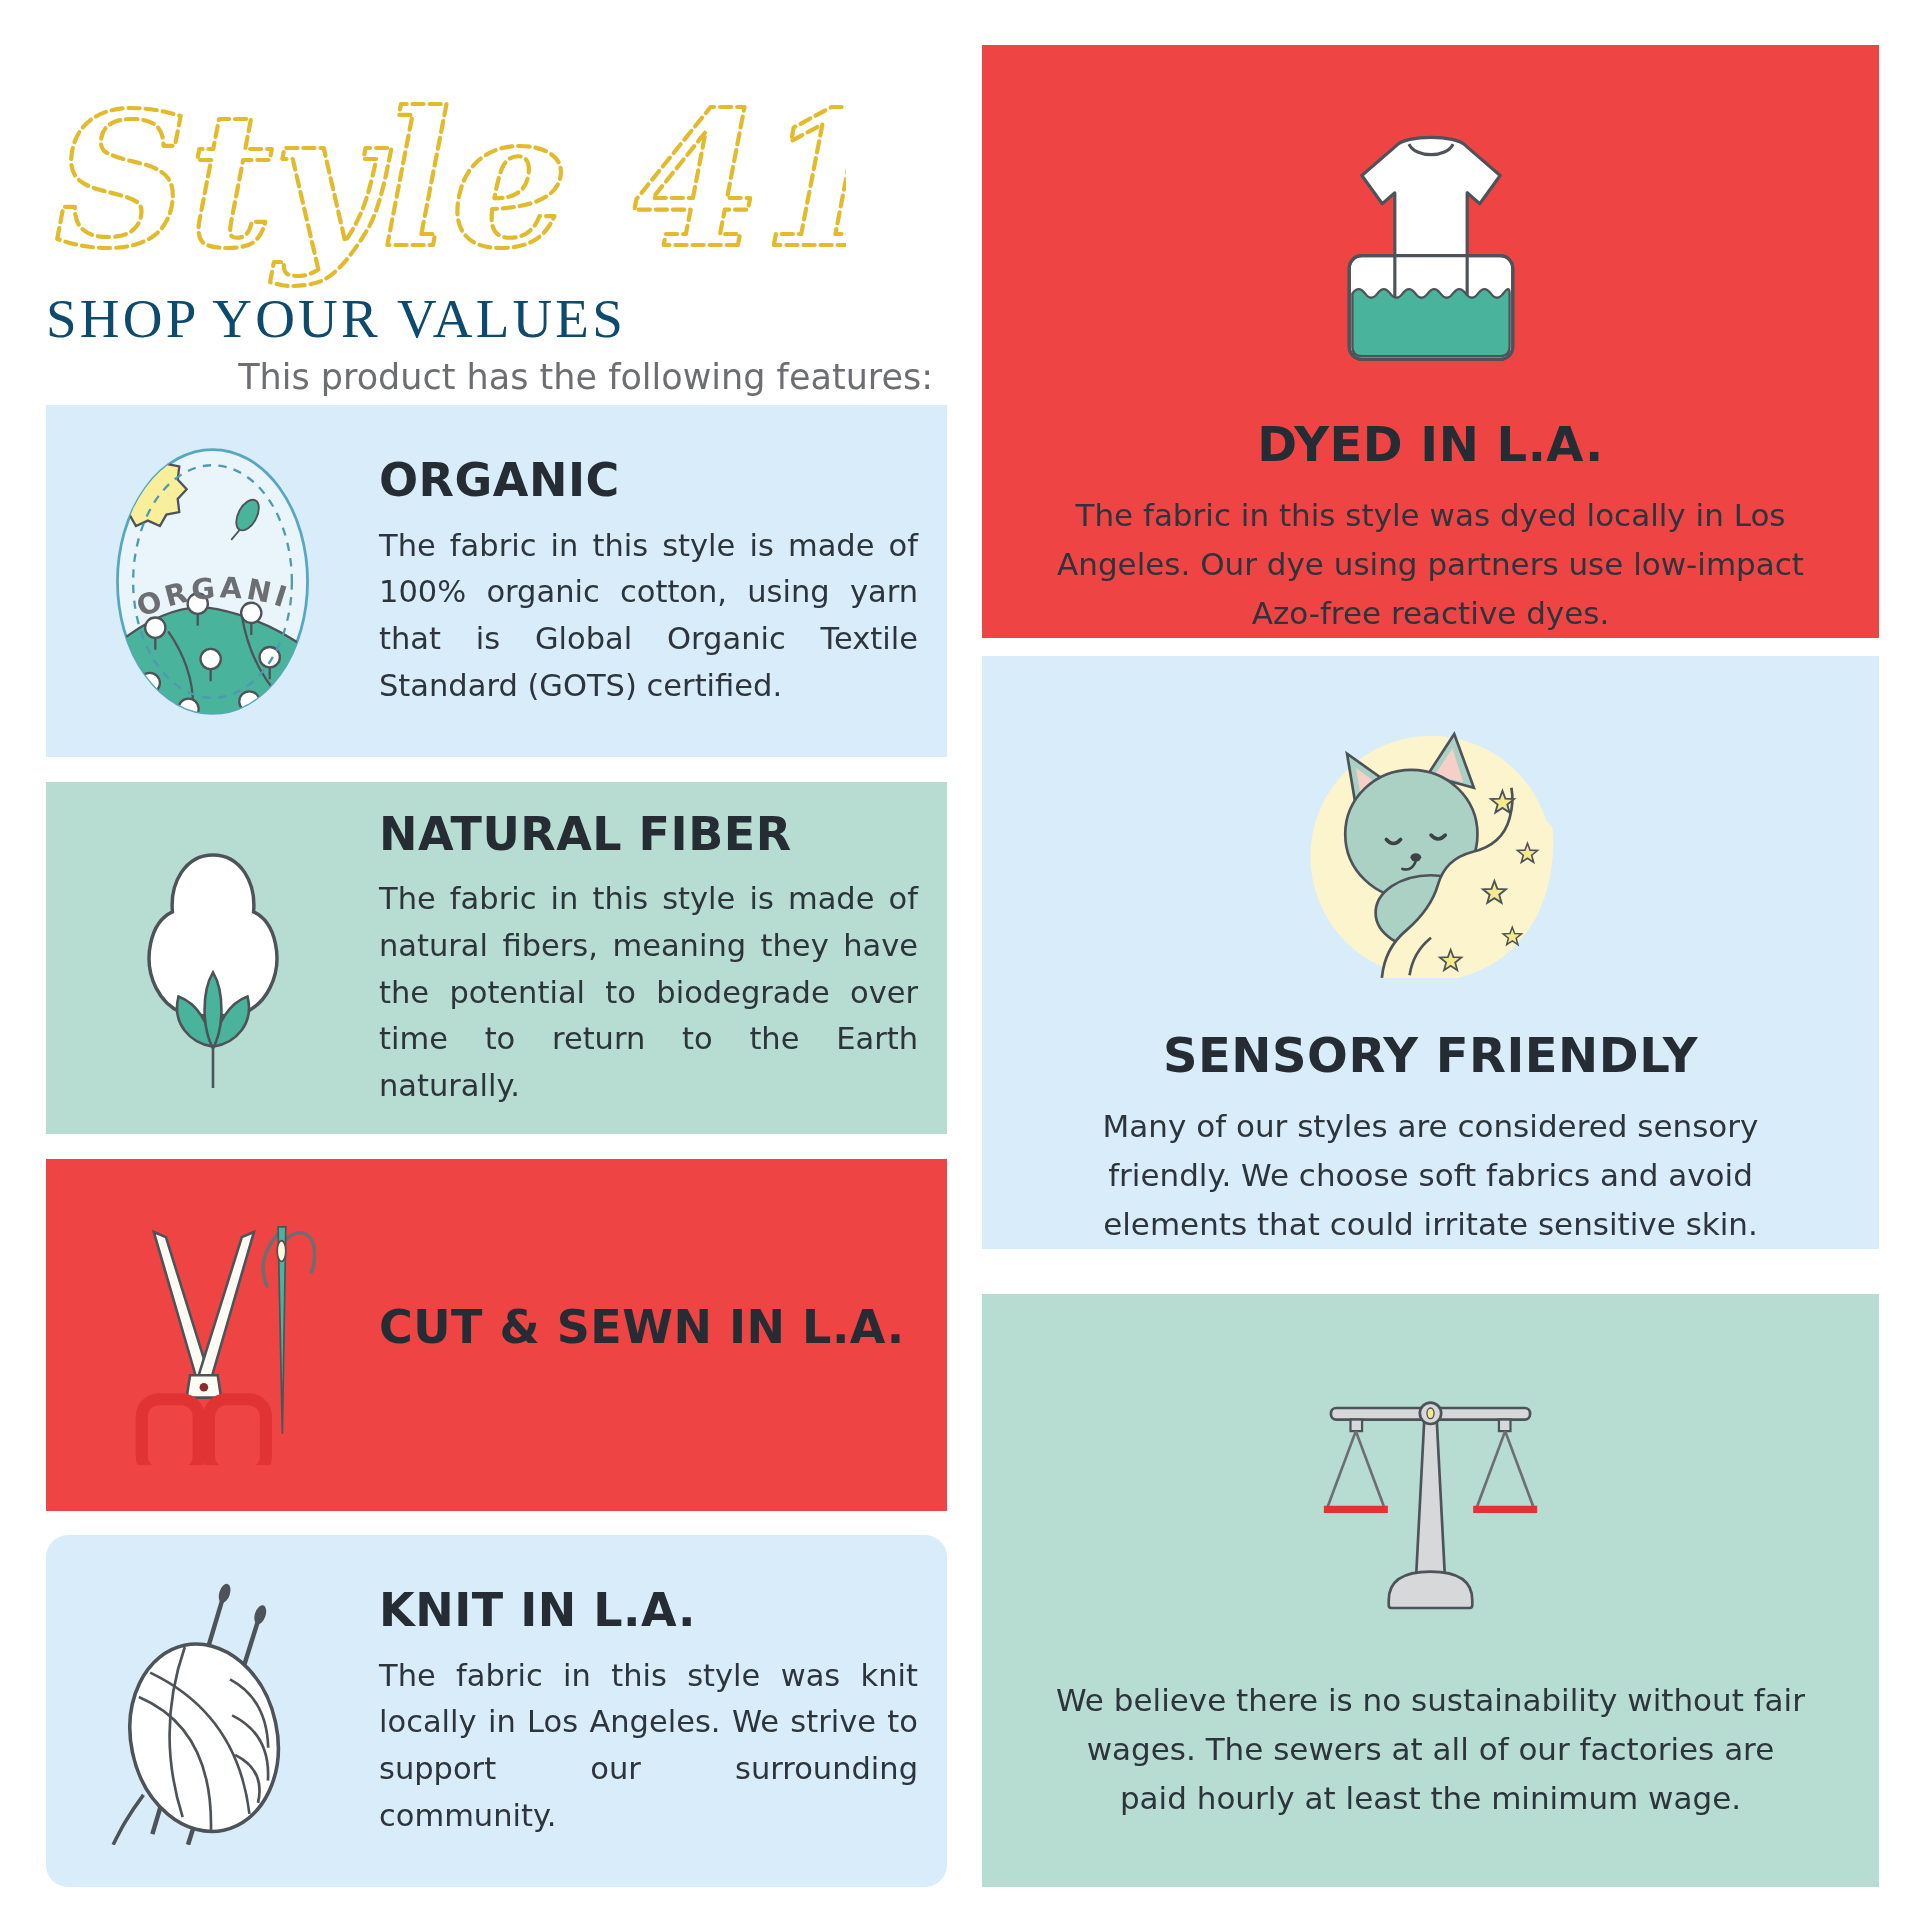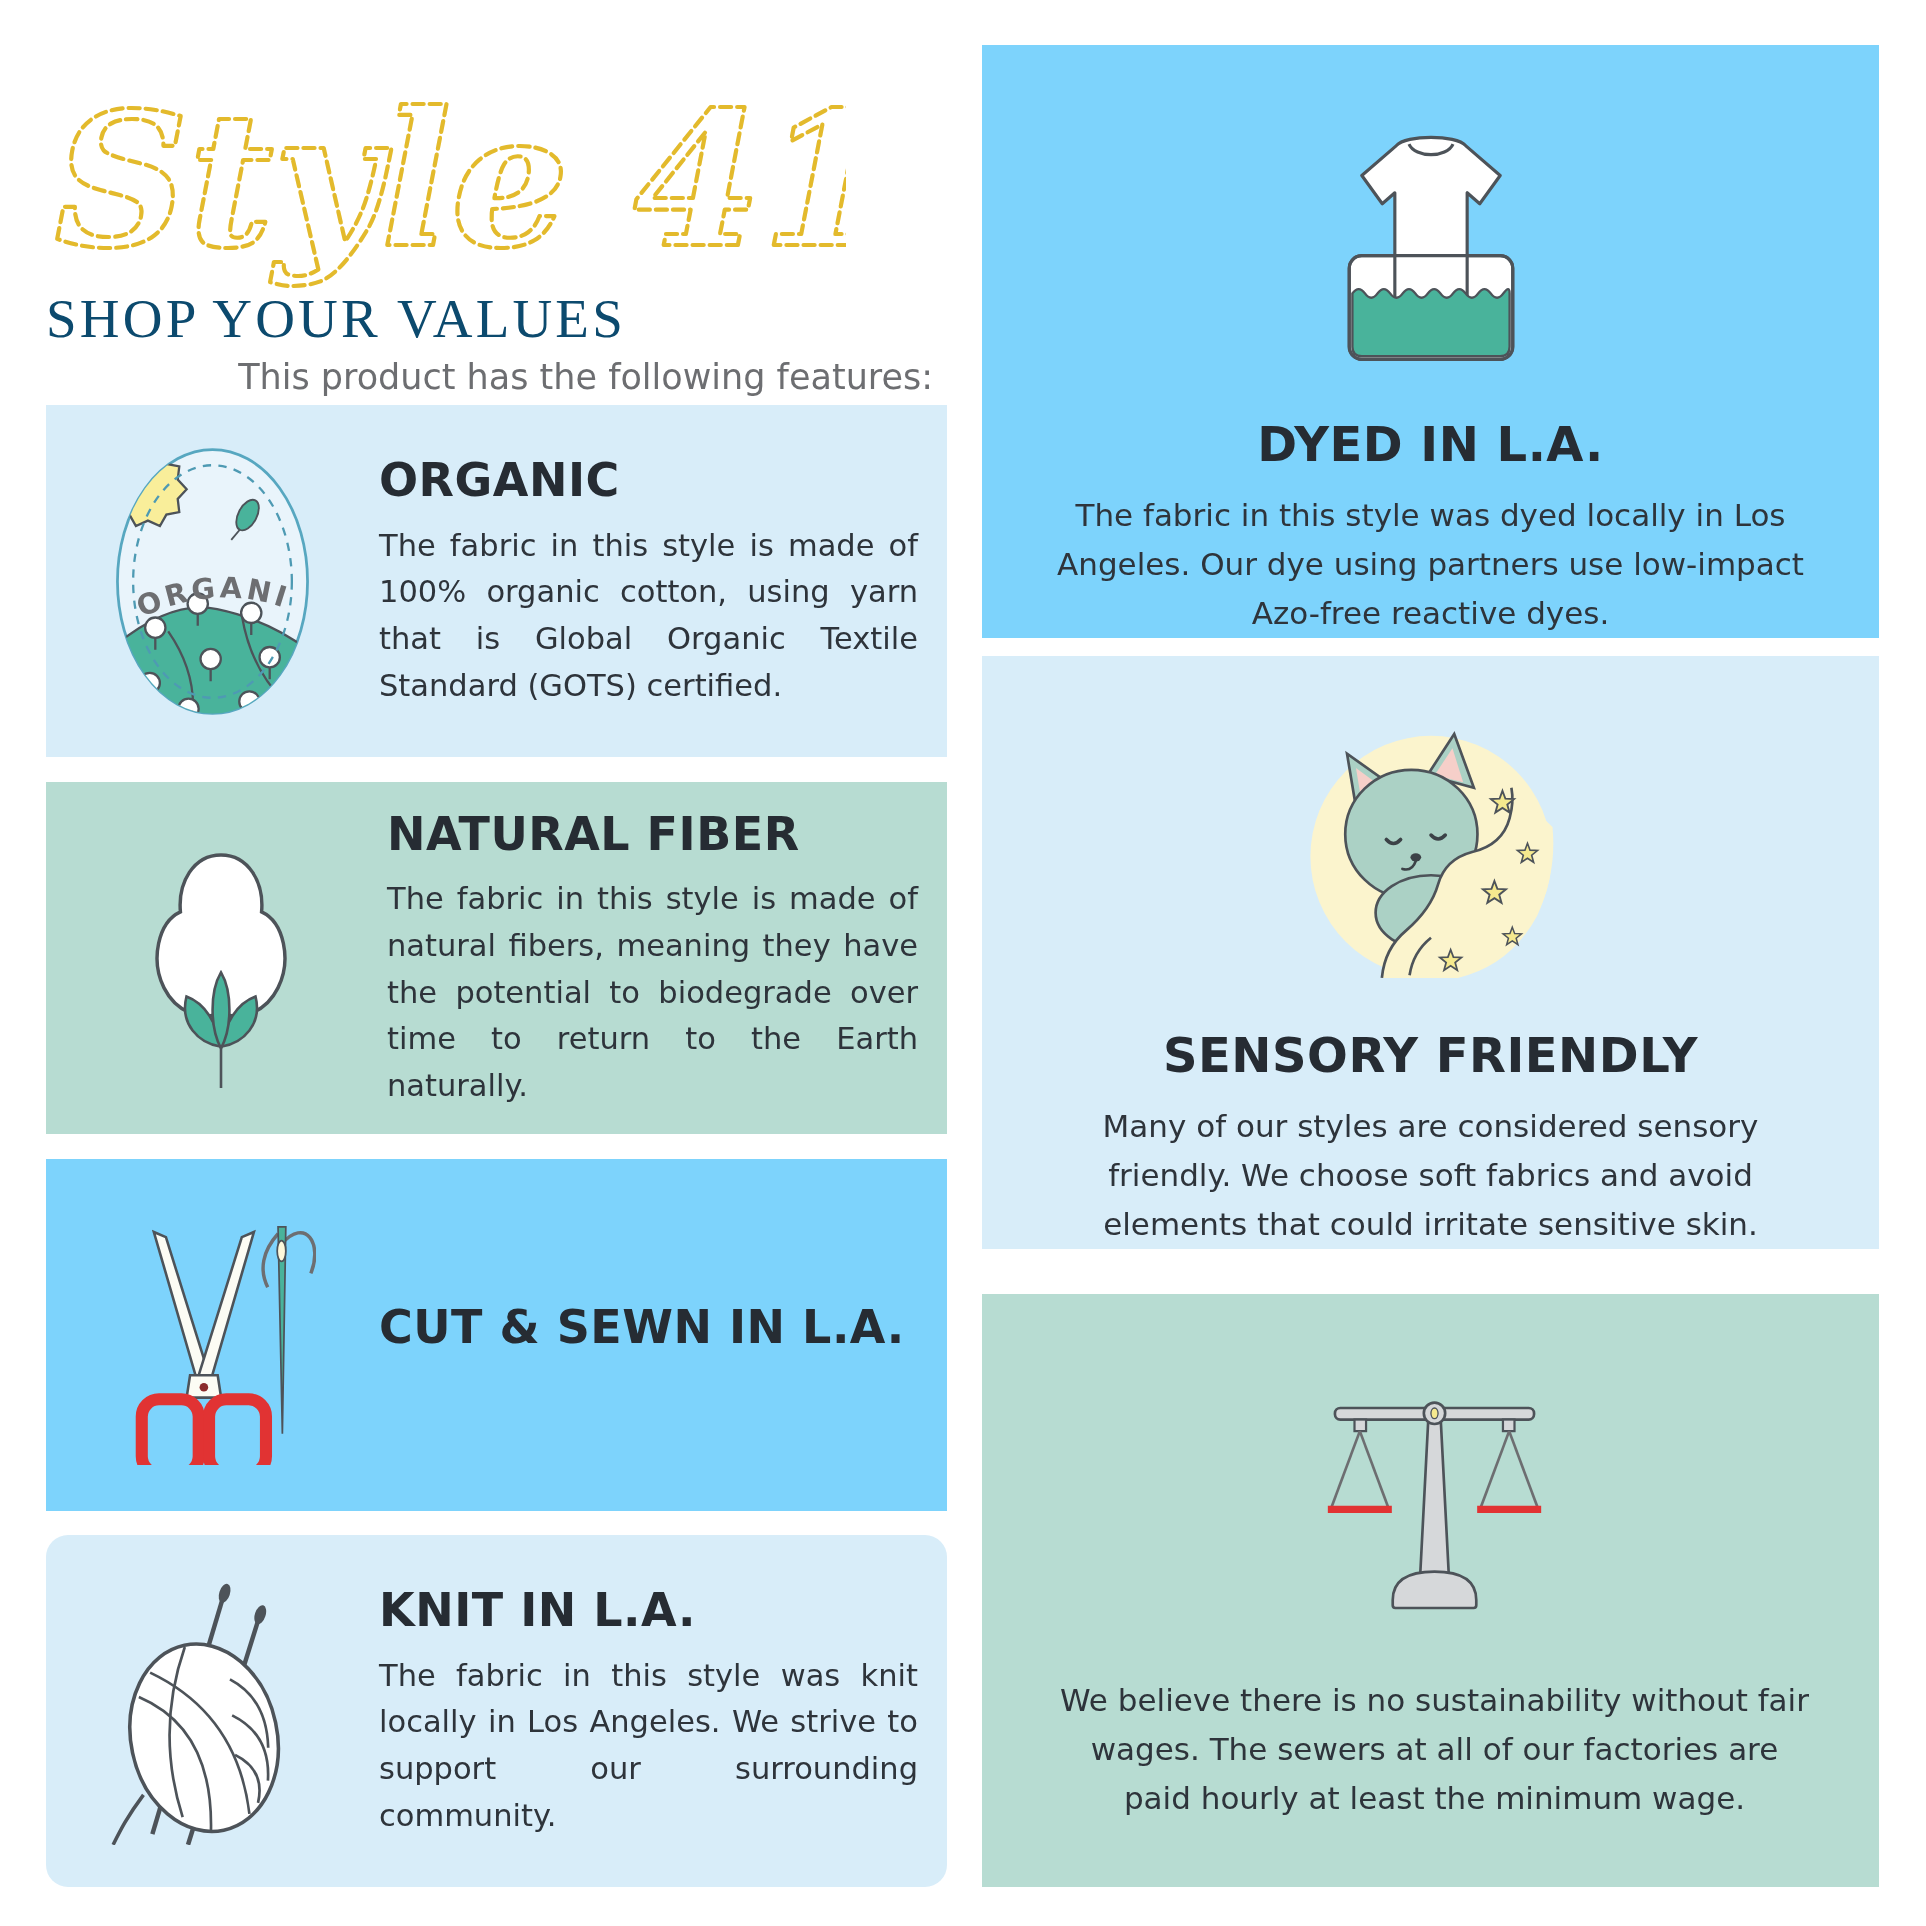--- a/index.html
+++ b/index.html
@@ -19,22 +19,22 @@
     position:absolute;left:46px;top:287px;width:880px;text-align:left;
     font-size:55px;letter-spacing:3.2px;color:#0c4a6e;white-space:nowrap;font-family:Liberation Serif, serif;
   }
   .tagline{
     position:absolute;left:48px;top:357px;width:885px;text-align:right;
     font-size:35px;color:#6d6e71;white-space:nowrap;
   }
   
   .card{position:absolute;box-sizing:border-box;}
   .bg-blue{background:#d8edf9;}
-  .bg-mint{background:#b7dcd2;padding-left:8px;}
-  .bg-yellow{background:#7dd3fc;}
+  .bg-mint{background:#b7dcd2;}
+  .bg-yellow{background:#ef4444;}
   .card-left{left:46px;width:901px;height:352px;display:flex;align-items:center;}
   .card-left .icon-box{width:333px;flex:0 0 333px;display:flex;justify-content:center;align-items:center;}
   .card-left .text-box{flex:1;padding-right:29px;}
   .card-title{
     font-size:46px;font-weight:bold;color:#262c33;margin:0 0 15.7px 0;letter-spacing:0.5px;
   }
   .card-body{
     font-size:30.5px;line-height:1.53;text-align:justify;margin:0;color:#2e343b;
   }
   .card-right{left:982px;width:897px;height:593px;display:flex;flex-direction:column;align-items:center;padding-top:52px;}

